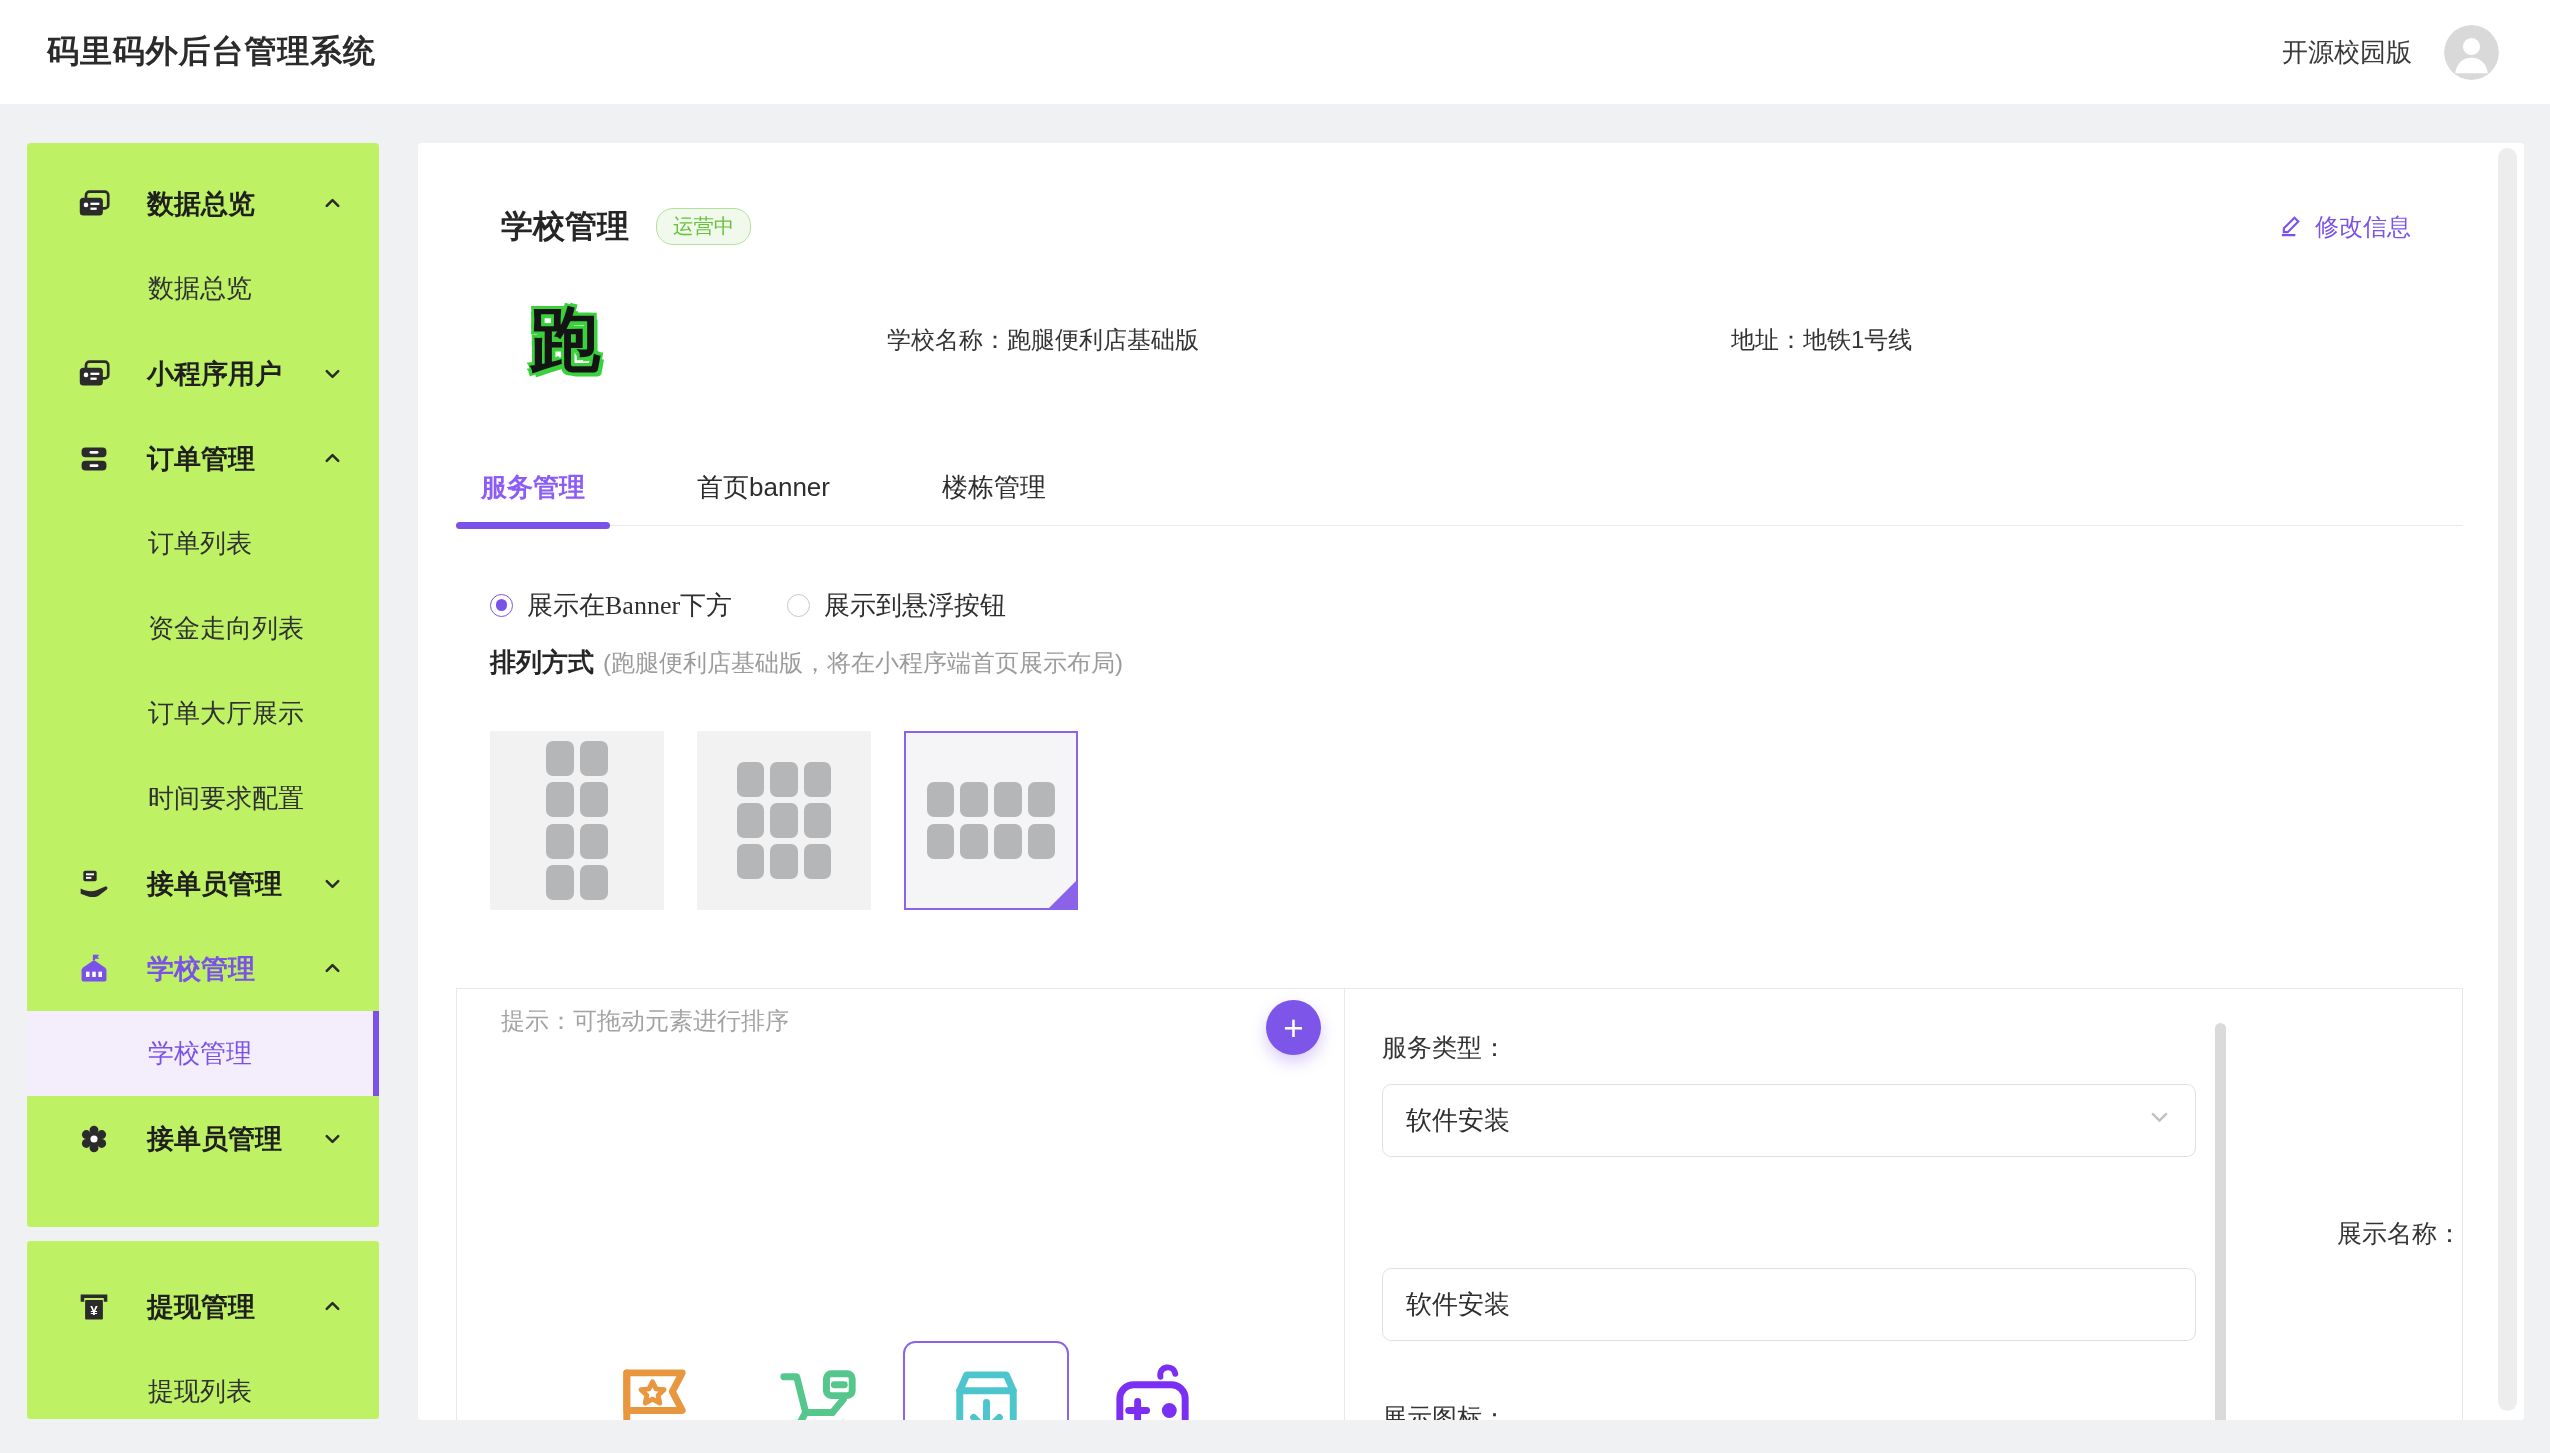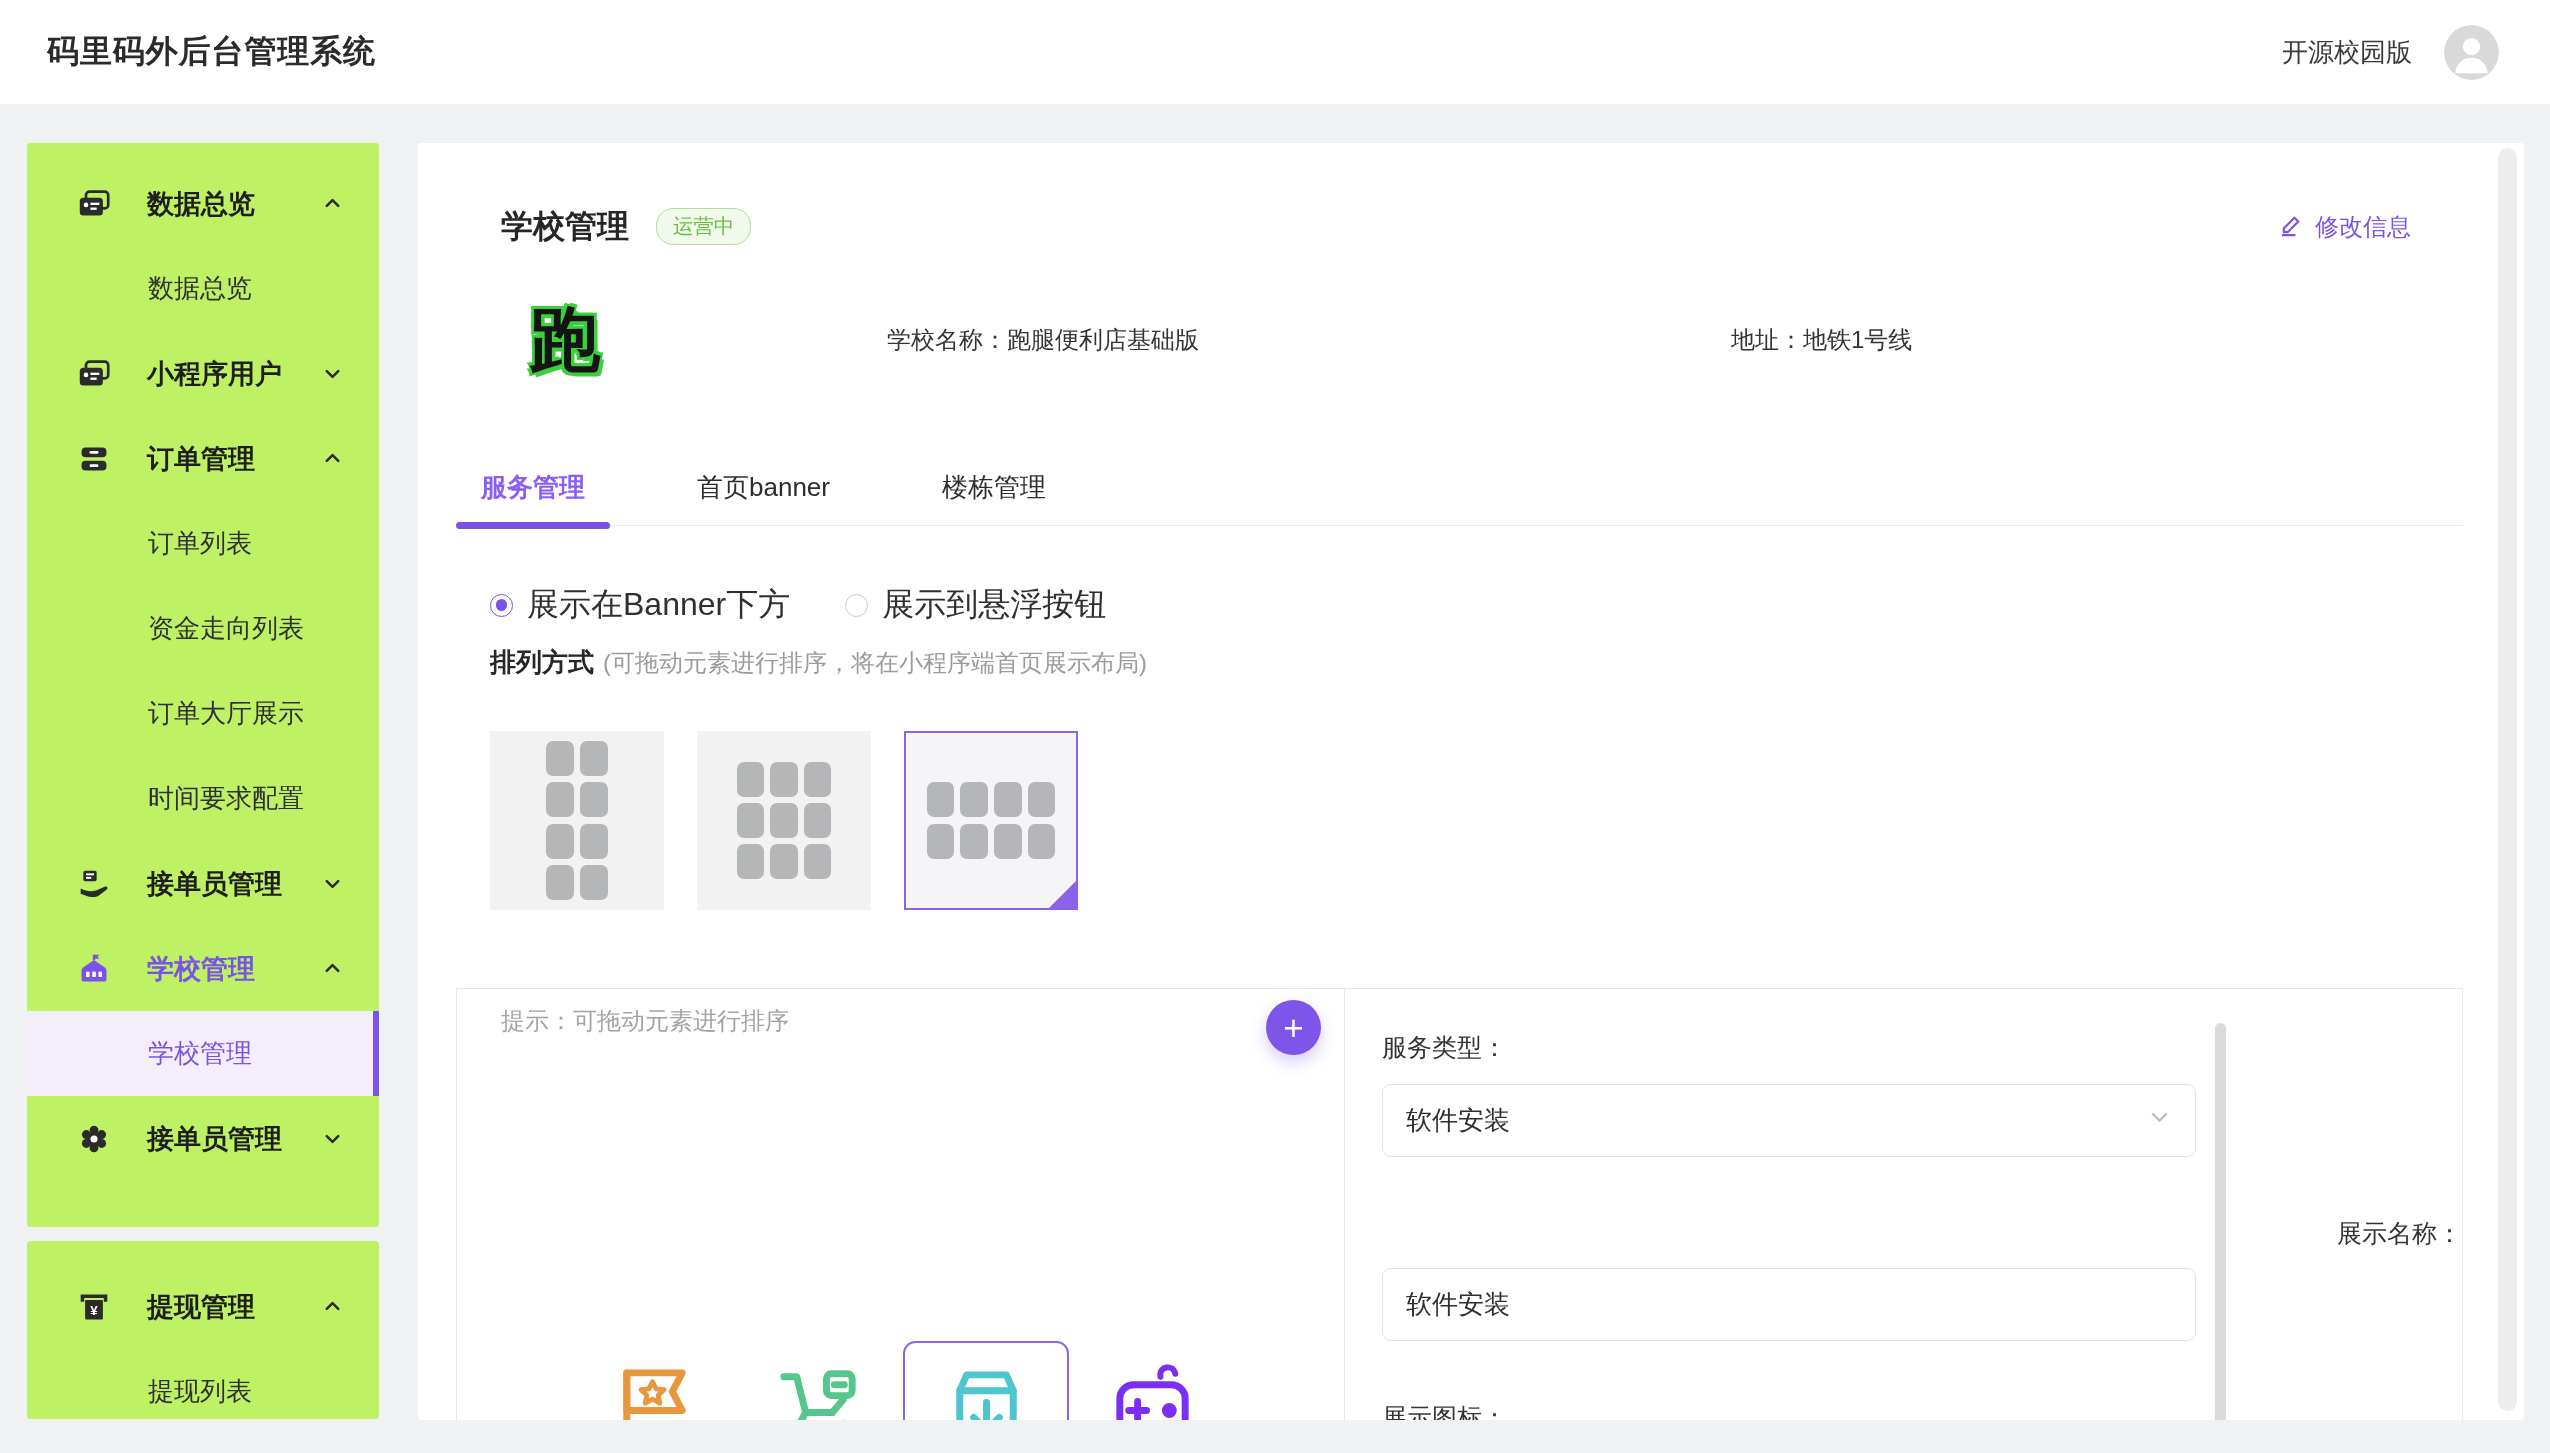--- a/index.html
+++ b/index.html
@@ -64,21 +64,21 @@
   .tab.active{color:#8b5cf6;font-weight:bold;}
   .tab.active::after{content:"";position:absolute;left:0;right:0;bottom:-3.5px;height:6.2px;border-radius:3.5px;background:#7b52e7;}
 
   
   .radio-row{margin:64px 0 0 72px;display:flex;align-items:center;height:30px;}
   .radio{display:flex;align-items:center;cursor:pointer;}
   .radio + .radio{margin-left:55px;}
   .radio-circle{width:23px;height:23px;border-radius:50%;box-sizing:border-box;border:1.8px solid #c6c8cd;background:#fff;position:relative;}
   .radio.checked .radio-circle{border-color:#7b52e7;}
   .radio.checked .radio-circle::after{content:"";position:absolute;left:50%;top:50%;width:11.5px;height:11.5px;margin:-5.8px 0 0 -5.8px;border-radius:50%;background:#7b52e7;}
-  .radio-label{margin-left:14px;font-size:32px;color:#2f2f2f;}
+  .radio-label{margin-left:14px;font-size:26px;color:#2f2f2f;font-family:Liberation Serif, serif;}
 
   
   .arrange-title{margin:25px 0 0 72px;height:35px;display:flex;align-items:center;}
   .arrange-title .strong{font-size:26px;font-weight:bold;color:#262626;}
   .arrange-title .note{font-size:24px;color:#9b9b9b;margin-left:9px;}
   .thumbs{margin:51px 0 0 72px;display:flex;gap:33px;}
   .thumb{width:174px;height:179px;background:#f2f2f3;display:flex;align-items:center;justify-content:center;position:relative;box-sizing:border-box;cursor:pointer;}
   .thumb.selected{border:2.7px solid #8a63e8;background:#f5f5f7;}
   .thumb.selected::after{content:"";position:absolute;right:0;bottom:0;width:0;height:0;border-left:27px solid transparent;border-bottom:27px solid #8a63e8;}
   .thumb .grid{display:grid;gap:6.2px;}
@@ -295,21 +295,21 @@
         <span class="radio-label">展示在Banner下方</span>
       </div>
       <div class="radio">
         <span class="radio-circle"></span>
         <span class="radio-label">展示到悬浮按钮</span>
       </div>
     </div>
 
     <div class="arrange-title">
       <span class="strong">排列方式</span>
-      <span class="note">(可拖动元素进行排序，将在小程序端首页展示布局)</span>
+      <span class="note">(跑腿便利店基础版，将在小程序端首页展示布局)</span>
     </div>
 
     <div class="thumbs">
       <div class="thumb">
           <div class="grid" style="grid-template-columns: repeat(2, 27.5px);">
             <div class="cell"></div>
             <div class="cell"></div>
             <div class="cell"></div>
             <div class="cell"></div>
             <div class="cell"></div>

